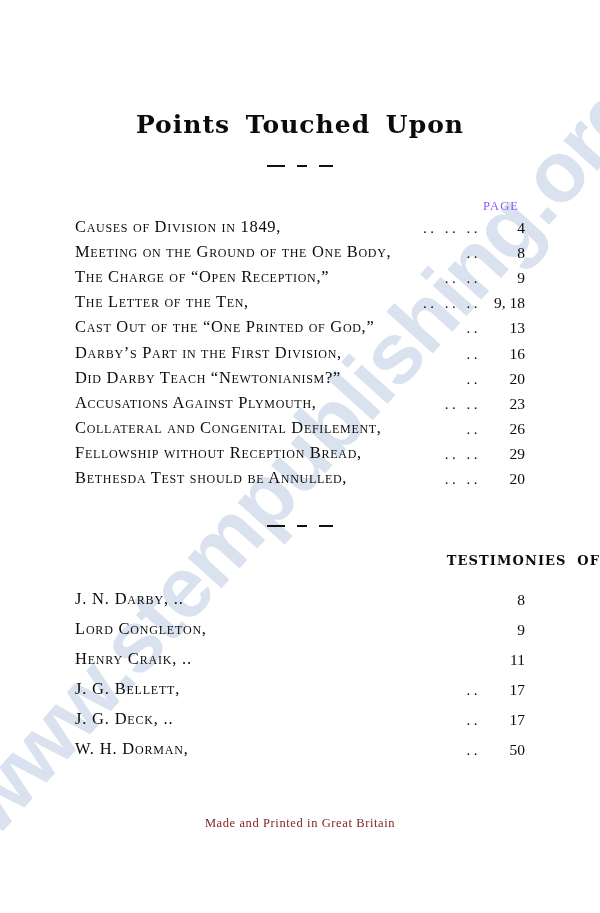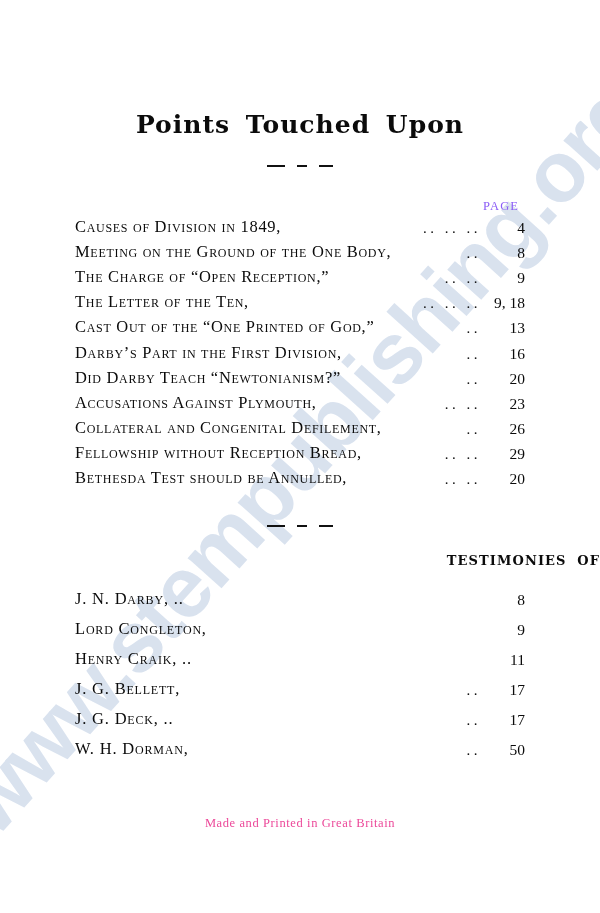--- a/index.html
+++ b/index.html
@@ -184,21 +184,21 @@
   
   .footer {
     position: absolute;
     left: 0;
     right: 0;
     top: 816px;
     text-align: center;
     font-family: "Liberation Serif", serif;
     font-size: 12.5px;
     letter-spacing: 0.6px;
-    color: #ec4899;
+    color: #7f1d1d;
     z-index: 1;
   }
 </style>
 </head>
 <body>
 
 <div class="watermark">www.stempublishing.org</div>
 
 <div class="page">
 

